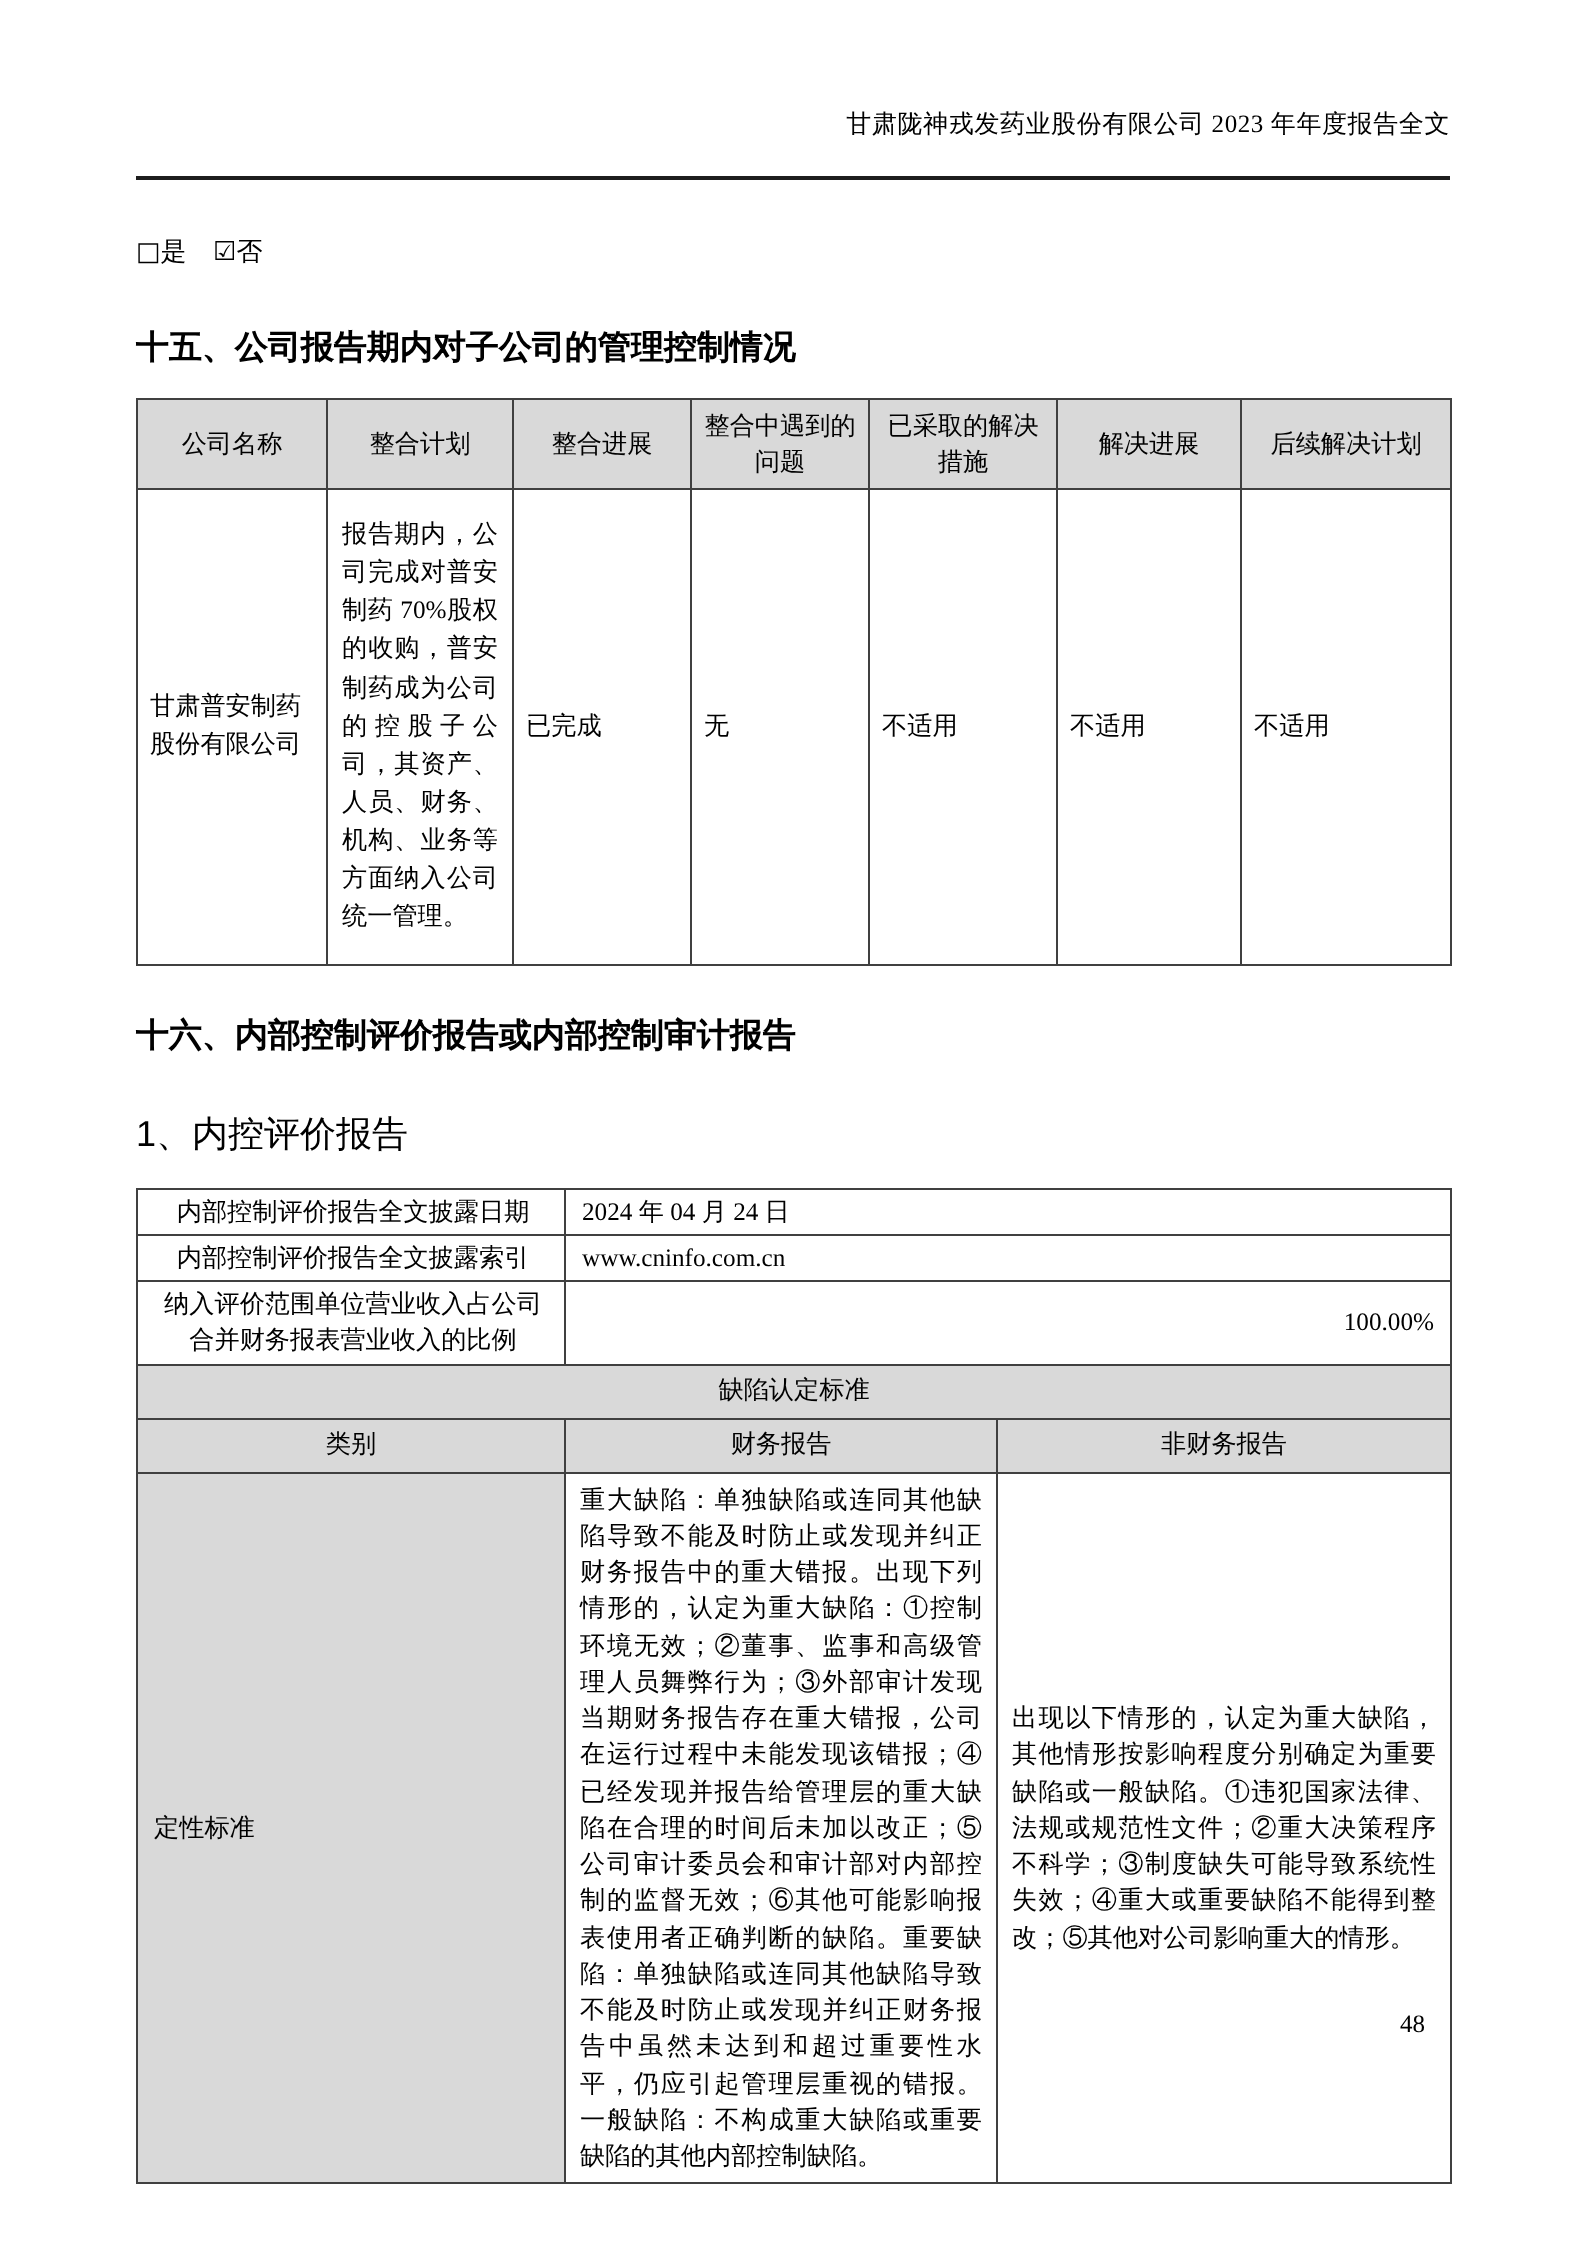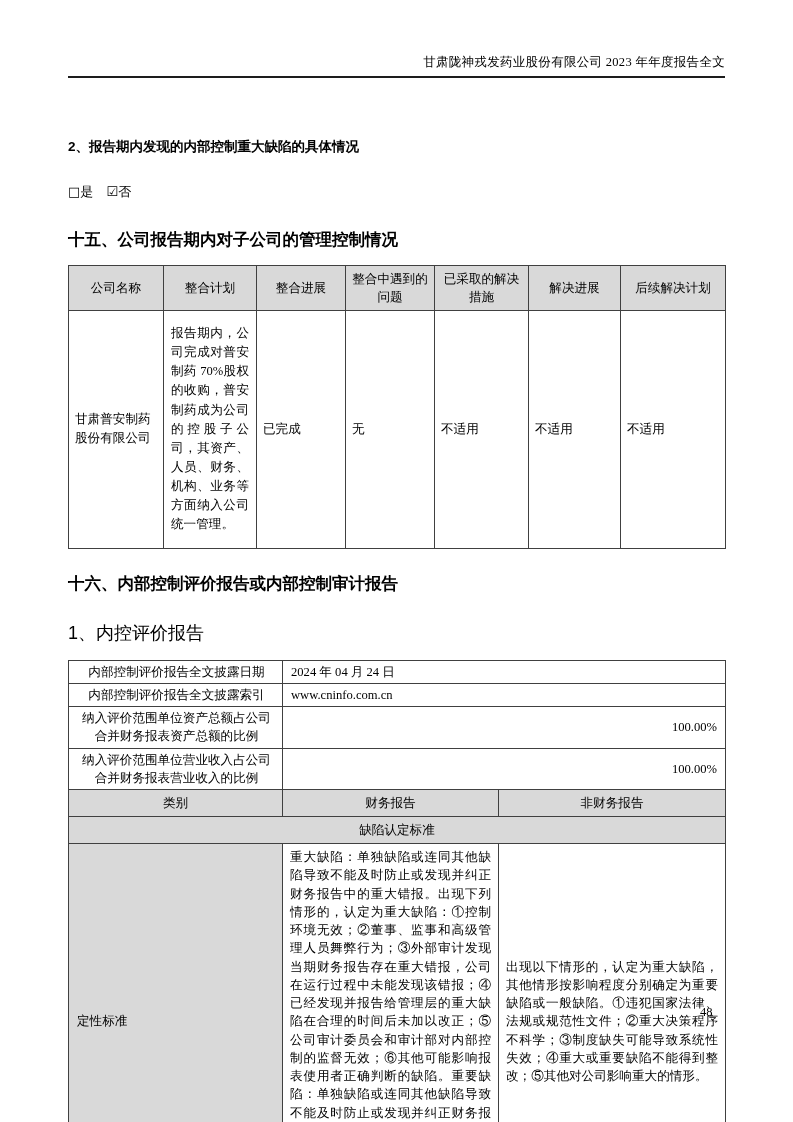--- a/index.html
+++ b/index.html
@@ -12,21 +12,21 @@
     color:#000;
     overflow:hidden;
   }
   .content{position:absolute;left:68px;top:0;width:657px;}
   
   .doc-header{
     margin-top:54px;
     text-align:right;
     font-size:12.5px;
     letter-spacing:.3px;
-    padding-bottom:5px;
+    padding-bottom:17px;
     border-bottom:2.5px solid #1d1d1d;
   }
   
   .h-sub{
     font-family:"Liberation Sans","DejaVu Sans",sans-serif;
     font-weight:bold;font-size:13.5px;
     margin-top:60px;
   }
   .checkbox-line{
     margin-top:27px;
@@ -79,21 +79,20 @@
 </head>
 <body>
 
 <div class="page">
   <div class="content">
 
     <div class="doc-header">
       <span>甘肃陇神戎发药业股份有限公司 2023 年年度报告全文</span>
     </div>
 
-    <div class="h-sub">2、报告期内发现的内部控制重大缺陷的具体情况</div>
 
     <div class="checkbox-line">
       <span class="opt"><span class="box">□</span><span>是</span></span>
       <span class="opt"><span class="box">☑</span><span>否</span></span>
     </div>
 
     <div class="h-big">十五、公司报告期内对子公司的管理控制情况</div>
 
     <table class="tbl1">
       <colgroup>
@@ -139,35 +138,31 @@
       </colgroup>
       <tbody>
           <tr class="r1">
         <td class="lbl-cell">内部控制评价报告全文披露日期</td>
         <td class="val-cell" colspan="2">2024 年 04 月 24 日</td>
       </tr>
       <tr class="r2">
         <td class="lbl-cell">内部控制评价报告全文披露索引</td>
         <td class="val-cell" colspan="2">www.cninfo.com.cn</td>
       </tr>
-      <tr class="r3">
-        <td class="lbl-cell">纳入评价范围单位资产总额占公司合并财务报表资产总额的比例</td>
-        <td class="pct-cell" colspan="2">100.00%</td>
-      </tr>
       <tr class="r4">
         <td class="lbl-cell">纳入评价范围单位营业收入占公司合并财务报表营业收入的比例</td>
         <td class="pct-cell" colspan="2">100.00%</td>
       </tr>
       <tr>
+        <td class="band-cell" colspan="3">缺陷认定标准</td>
+      </tr>
+      <tr>
         <td class="colhead-cell">类别</td>
         <td class="colhead-cell">财务报告</td>
         <td class="colhead-cell">非财务报告</td>
-      </tr>
-      <tr>
-        <td class="band-cell" colspan="3">缺陷认定标准</td>
       </tr>
       <tr>
         <td class="qual-label">定性标准</td>
         <td class="long-cell">重大缺陷：单独缺陷或连同其他缺陷导致不能及时防止或发现并纠正财务报告中的重大错报。出现下列情形的，认定为重大缺陷：①控制环境无效；②董事、监事和高级管理人员舞弊行为；③外部审计发现当期财务报告存在重大错报，公司在运行过程中未能发现该错报；④已经发现并报告给管理层的重大缺陷在合理的时间后未加以改正；⑤公司审计委员会和审计部对内部控制的监督无效；⑥其他可能影响报表使用者正确判断的缺陷。重要缺陷：单独缺陷或连同其他缺陷导致不能及时防止或发现并纠正财务报告中虽然未达到和超过重要性水平，仍应引起管理层重视的错报。一般缺陷：不构成重大缺陷或重要缺陷的其他内部控制缺陷。</td>
         <td class="long-cell-mid">出现以下情形的，认定为重大缺陷，其他情形按影响程度分别确定为重要缺陷或一般缺陷。①违犯国家法律、法规或规范性文件；②重大决策程序不科学；③制度缺失可能导致系统性失效；④重大或重要缺陷不能得到整改；⑤其他对公司影响重大的情形。</td>
       </tr>
     </tbody>
       </table>
 
   </div>

